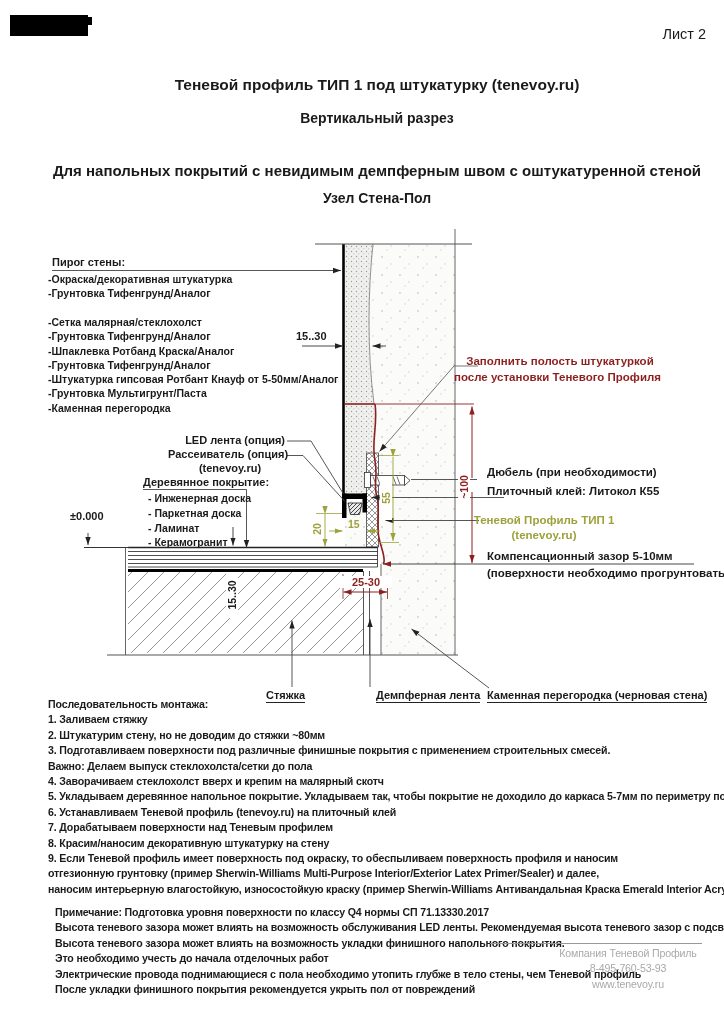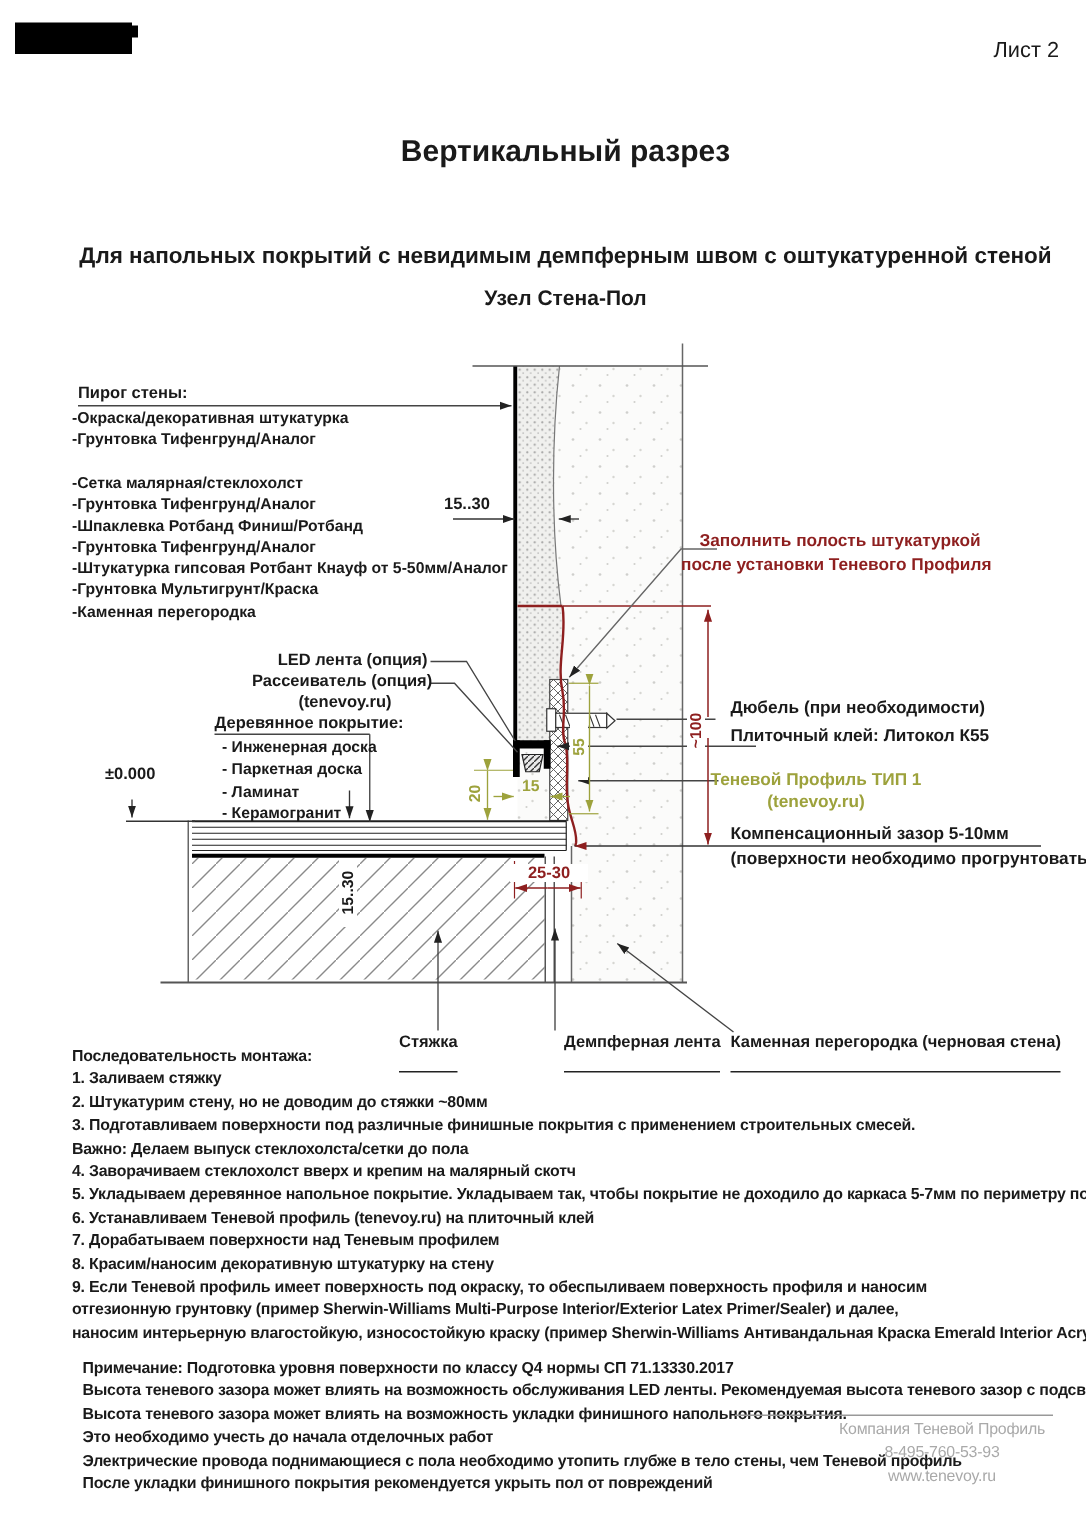--- a/index.html
+++ b/index.html
@@ -6,40 +6,41 @@
   .page{position:relative;width:724px;height:1024px;background:#fff;overflow:hidden;
         font-family:"Liberation Sans",sans-serif;color:#1a1a1a;}
   svg{position:absolute;left:0;top:0;z-index:1;}
   .lbl{position:absolute;z-index:2;font-weight:700;font-size:10.5px;white-space:nowrap;color:#1a1a1a;}
   .ann{font-size:11.5px;}
   .red{color:#8e1f1f;}
   .olive{color:#9da23c;}
   .ctr{text-align:center;}
   .rgt{text-align:right;}
   .wbg{background:#fff;padding:0 1px;}
-  .und{border-bottom:1.2px solid #222;padding-bottom:13px;}
+  .und{border-bottom:1.2px solid #222;padding-bottom:1px;}
   .rot{transform:rotate(-90deg);}
   .blackbox{position:absolute;background:#000;z-index:2;}
   .sheet{position:absolute;font-weight:400;font-size:14.5px;z-index:2;}
   .title{position:absolute;left:30px;width:694px;text-align:center;font-weight:700;z-index:2;}
   .tblock{position:absolute;z-index:2;font-weight:700;font-size:10.6px;letter-spacing:-0.15px;}
   .tblock div{line-height:15.4px;white-space:nowrap;}
   .company{color:#a9a9a9;font-weight:400;}
   .sep{position:absolute;background:#999;z-index:2;}
 </style>
 </head>
 <body>
 
 <div class="page">
 
   <div class="blackbox" style="left:10px;top:15px;width:78px;height:21px;"></div>
   <div class="blackbox" style="left:86px;top:17px;width:6px;height:8px;"></div>
   <div class="sheet rgt" style="left:620px;top:26px;width:86px;">Лист 2</div>
 
-  <div class="title" style="top:90px;font-size:20px;">Вертикальный разрез</div>
+  <div class="title" style="top:76px;font-size:15.5px;">Теневой профиль ТИП 1 под штукатурку (tenevoy.ru)</div>
+  <div class="title" style="top:110px;font-size:14px;">Вертикальный разрез</div>
   <div class="title" style="top:162px;font-size:15px;">Для напольных покрытий с невидимым демпферным швом с оштукатуренной стеной</div>
   <div class="title" style="top:190px;font-size:14px;">Узел Стена-Пол</div>
 
   <svg width="724" height="1024" viewBox="0 0 724 1024">
     <defs>
       <pattern id="pp" width="5" height="5" patternUnits="userSpaceOnUse">
         <rect width="5" height="5" fill="#f0f0ee"></rect>
         <circle cx="1.5" cy="1.5" r="0.7" fill="#9c9c9c"></circle>
         <circle cx="3.8" cy="3.8" r="0.5" fill="#ababab"></circle>
       </pattern>
@@ -163,24 +164,24 @@
       <line x1="233" y1="618" x2="233" y2="573" stroke="#333" stroke-width="0.9" marker-end="url(#ab)"></line>
       <line x1="233" y1="527" x2="233" y2="545.5" stroke="#333" stroke-width="0.9" marker-end="url(#ab)"></line>
     </g>
   </svg>
 
   <div class="lbl" style="left:52px;top:256px;font-size:11px;">Пирог стены:</div>
   <div class="lbl" style="left:48px;top:273px;">-Окраска/декоративная штукатурка</div>
   <div class="lbl" style="left:48px;top:287.3px;">-Грунтовка Тифенгрунд/Аналог</div>
   <div class="lbl" style="left:48px;top:315.9px;">-Сетка малярная/стеклохолст</div>
   <div class="lbl" style="left:48px;top:330.2px;">-Грунтовка Тифенгрунд/Аналог</div>
-  <div class="lbl" style="left:48px;top:344.5px;">-Шпаклевка Ротбанд Финиш/Ротбанд</div>
+  <div class="lbl" style="left:48px;top:344.5px;">-Шпаклевка Ротбанд Краска/Аналог</div>
   <div class="lbl" style="left:48px;top:358.8px;">-Грунтовка Тифенгрунд/Аналог</div>
   <div class="lbl" style="left:48px;top:373.1px;">-Штукатурка гипсовая Ротбант Кнауф от 5-50мм/Аналог</div>
-  <div class="lbl" style="left:48px;top:387.4px;">-Грунтовка Мультигрунт/Краска</div>
+  <div class="lbl" style="left:48px;top:387.4px;">-Грунтовка Мультигрунт/Паста</div>
   <div class="lbl" style="left:48px;top:401.7px;">-Каменная перегородка</div>
 
   <div class="lbl rgt" style="left:180px;top:434px;width:105px;font-size:11px;">LED лента (опция)</div>
   <div class="lbl rgt" style="left:168px;top:448px;width:117px;font-size:11px;">Рассеиватель (опция)</div>
   <div class="lbl ctr" style="left:180px;top:462px;width:100px;font-size:11px;">(tenevoy.ru)</div>
   <div class="lbl" style="left:143px;top:476px;font-size:11px;">Деревянное покрытие:</div>
   <div class="lbl" style="left:148px;top:492px;">- Инженерная доска</div>
   <div class="lbl" style="left:148px;top:506.8px;">- Паркетная доска</div>
   <div class="lbl" style="left:148px;top:521.6px;">- Ламинат</div>
   <div class="lbl" style="left:148px;top:536.4px;">- Керамогранит</div>

